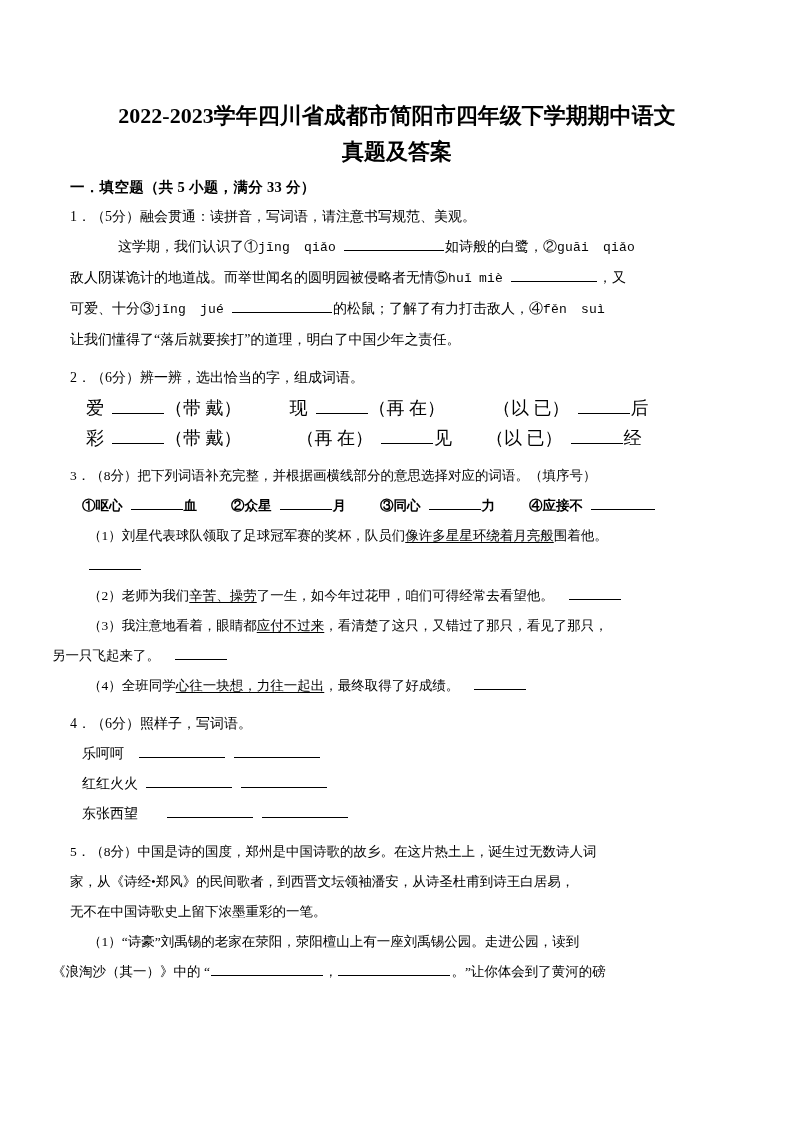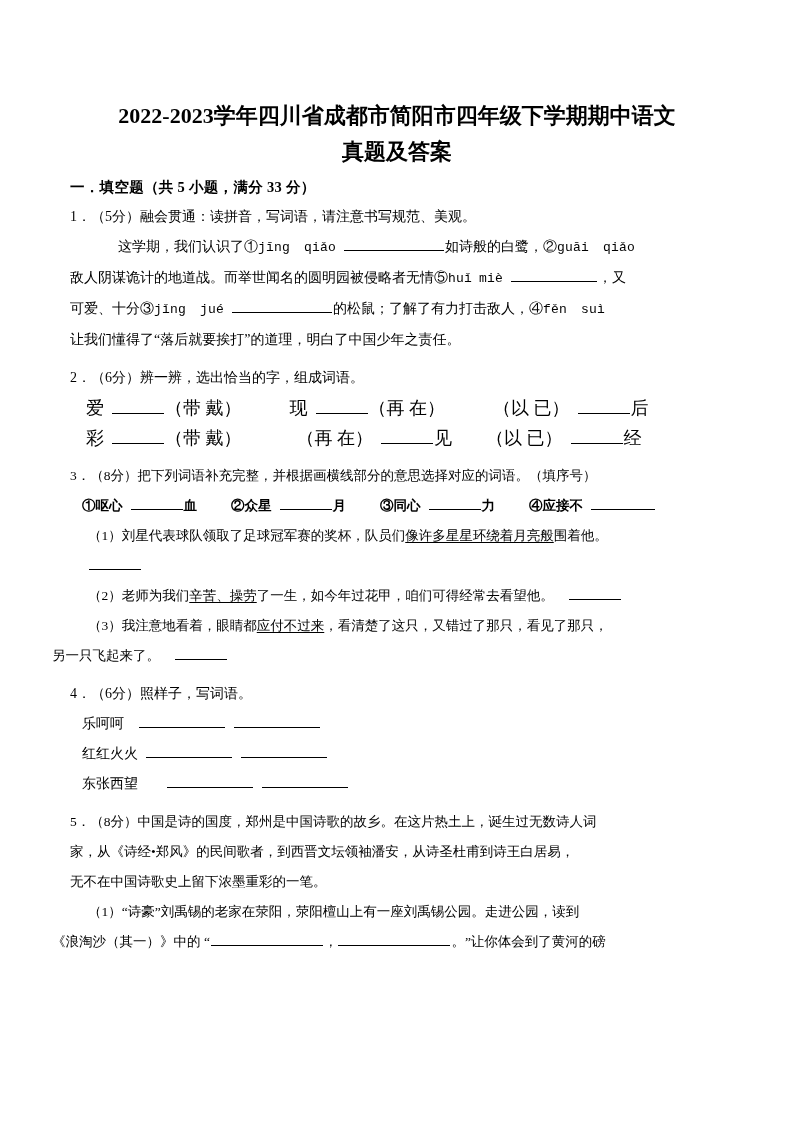--- a/index.html
+++ b/index.html
@@ -180,20 +180,23 @@
       <span>（2）</span><span>老师为我们</span><span class="ul">辛苦、操劳</span><span>了一生，如今年过花甲，咱们可得经常去看望他。</span><span class="sp-w"></span><span class="blank bl-s"></span>
     </div>
 
     <div class="q-sub">
       <span>（3）</span><span>我注意地看着，眼睛都</span><span class="ul">应付不过来</span><span>，看清楚了这只，又错过了那只，看见了那只，</span>
     </div>
     <div class="q-sub cont" style="text-indent:0; margin-left:0;">
       <span>另一只飞起来了。</span><span class="sp-w"></span><span class="blank bl-s"></span>
     </div>
 
+    <div class="q-sub">
+      <span>（4）</span><span>全班同学</span><span class="ul">心往一块想，力往一起出</span><span>，最终取得了好成绩。</span><span class="sp-w"></span><span class="blank bl-s"></span>
+    </div>
 
     <div class="q q-main" style="margin-top:8px;">4．（6分）照样子，写词语。</div>
 
     <div class="word-row" style="margin-left:30px;">
       <span class="word-lead">乐呵呵</span><span class="sp-w"></span><span class="blank bl-l"></span><span class="sp-n"></span><span class="blank bl-l"></span>
     </div>
     <div class="word-row" style="margin-left:30px;">
       <span class="word-lead">红红火火</span><span class="sp-n"></span><span class="blank bl-l"></span><span class="sp-n"></span><span class="blank bl-l"></span>
     </div>
     <div class="word-row" style="margin-left:30px;text-decoration:underline;">

